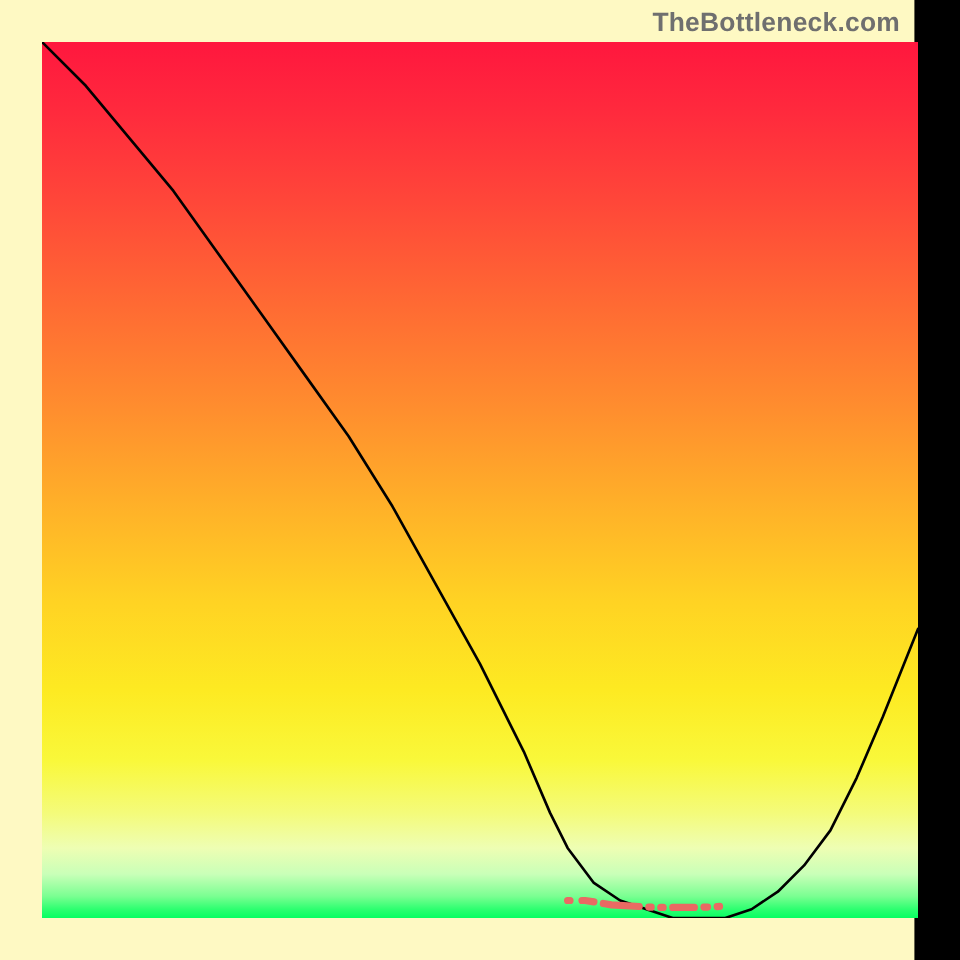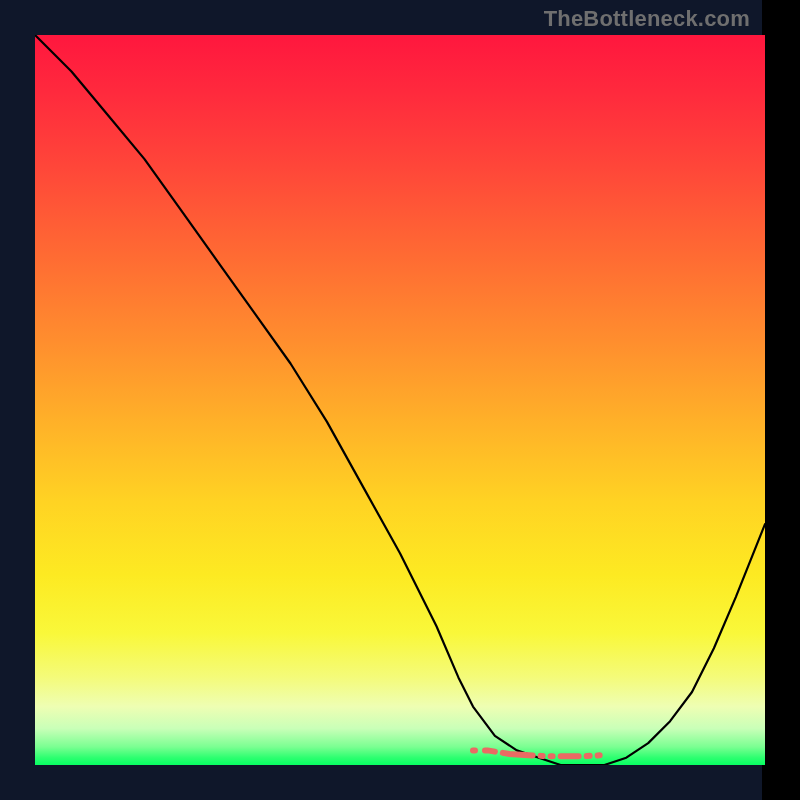--- a/index.html
+++ b/index.html
@@ -8,21 +8,21 @@
     width: 800px;
     height: 800px;
     background: #000;
     overflow: hidden;
     font-family: Arial, Helvetica, sans-serif;
   }
   .frame {
     position: relative;
     width: 762px;
     height: 800px;
-    background: #0f172a;
+    background: #fef9c3;
     text-align: right;
   }
   .attribution {
     position: absolute;
     top: 6px;
     right: 12px;
     color: #6f6f6f;
     font-size: 22px;
     font-weight: 600;
     letter-spacing: 0.2px;

